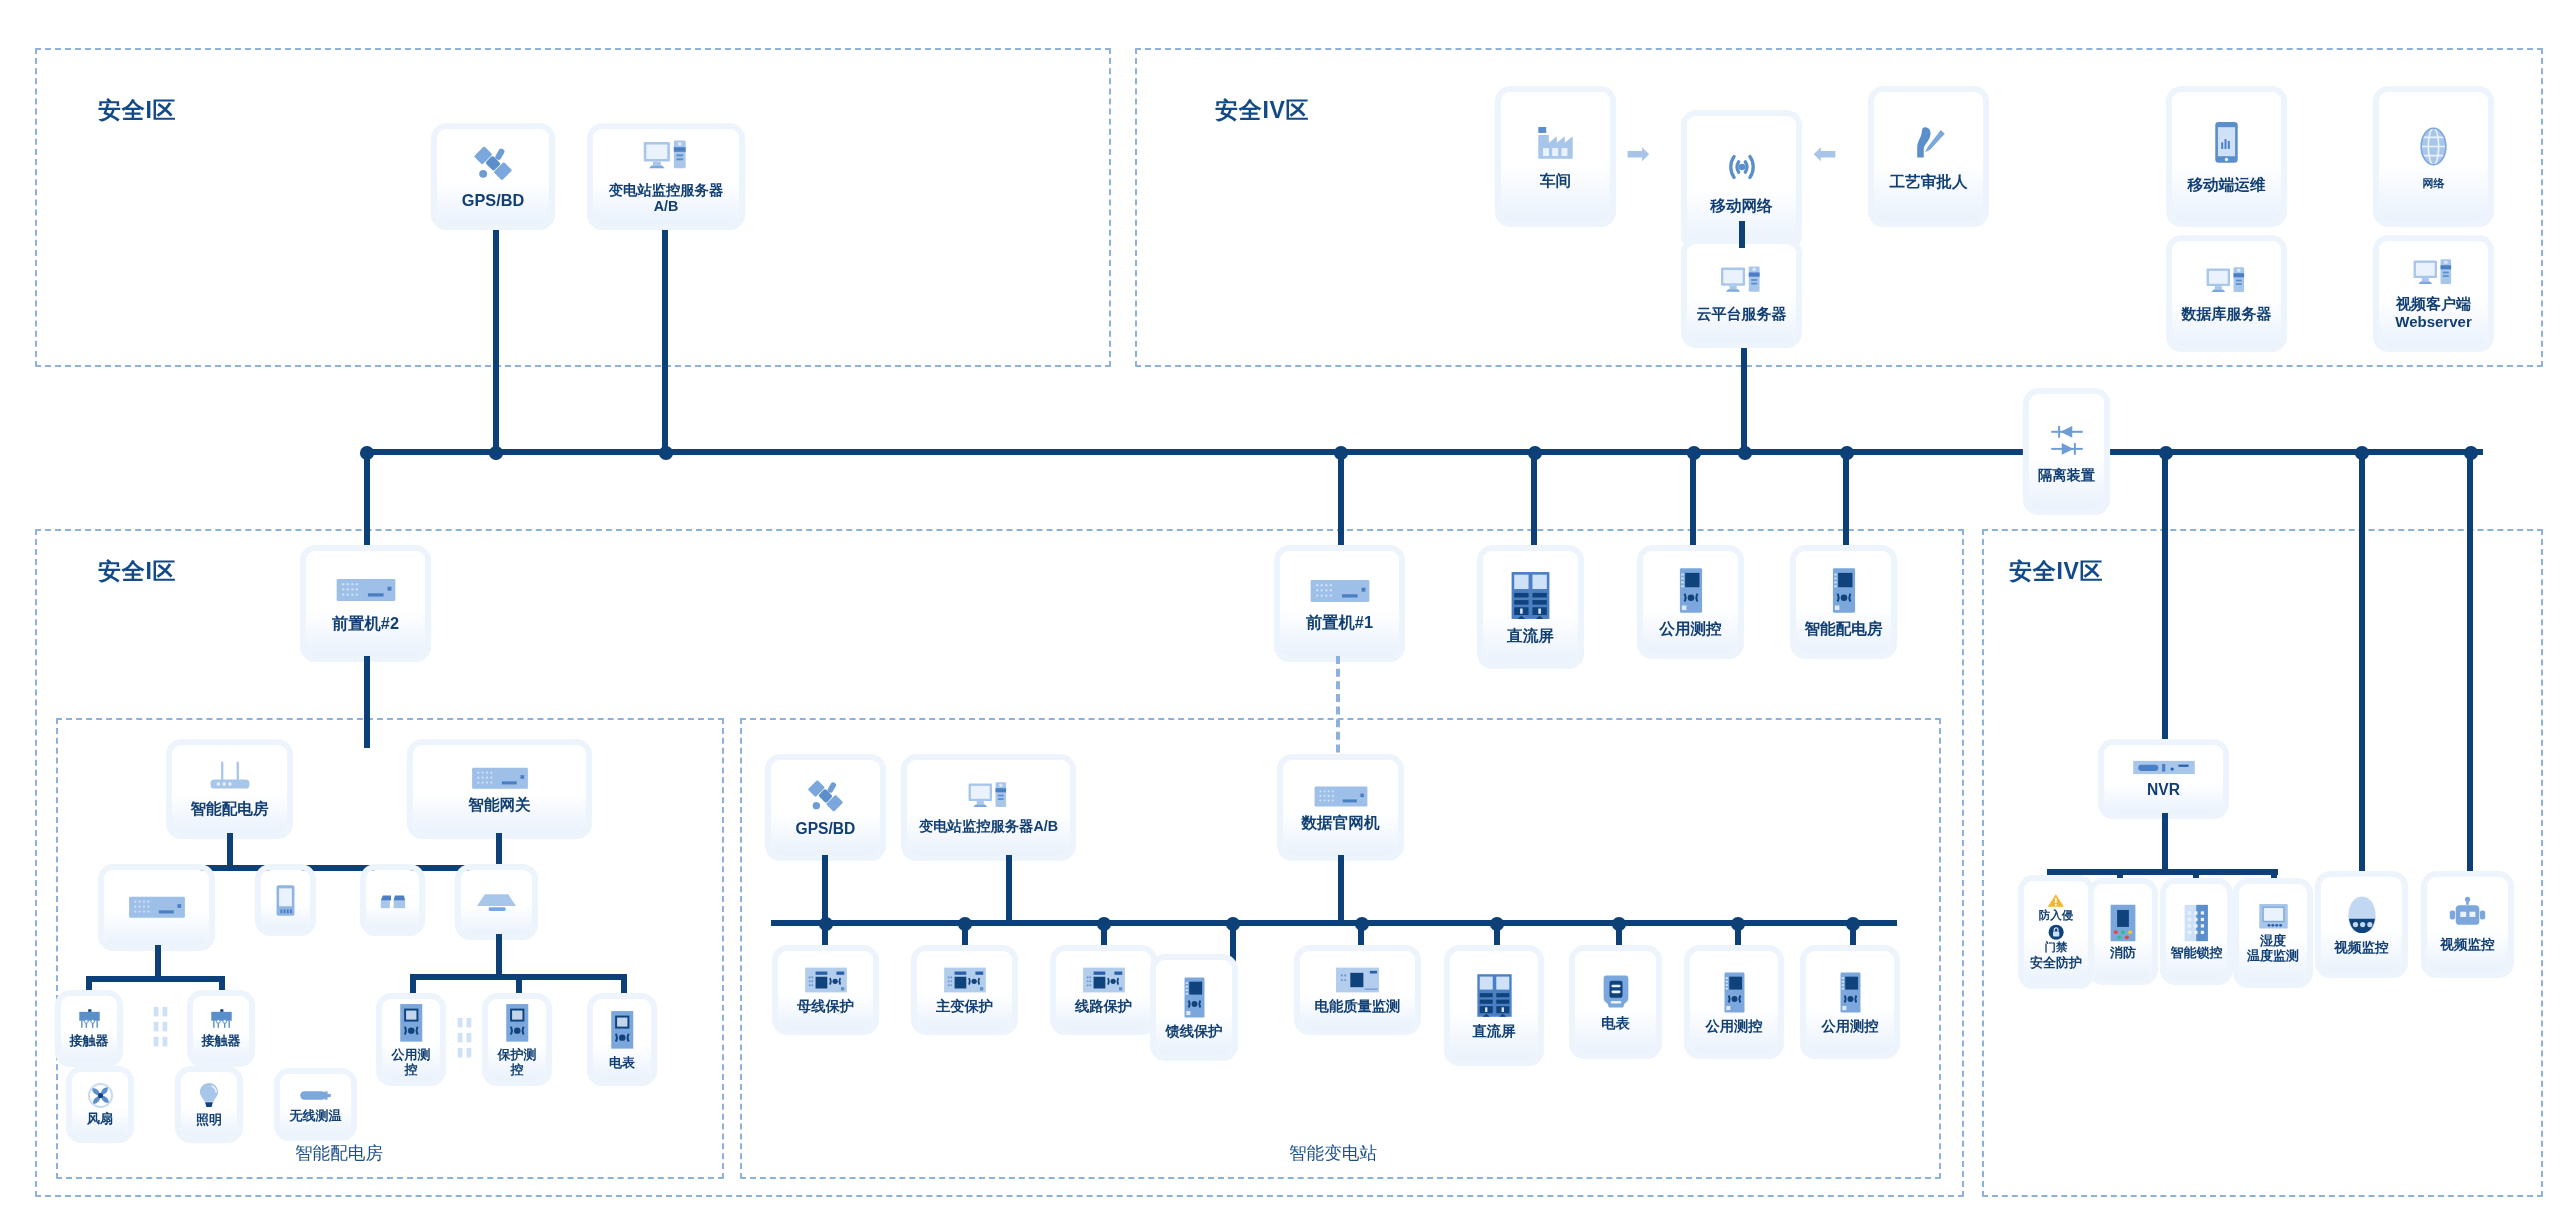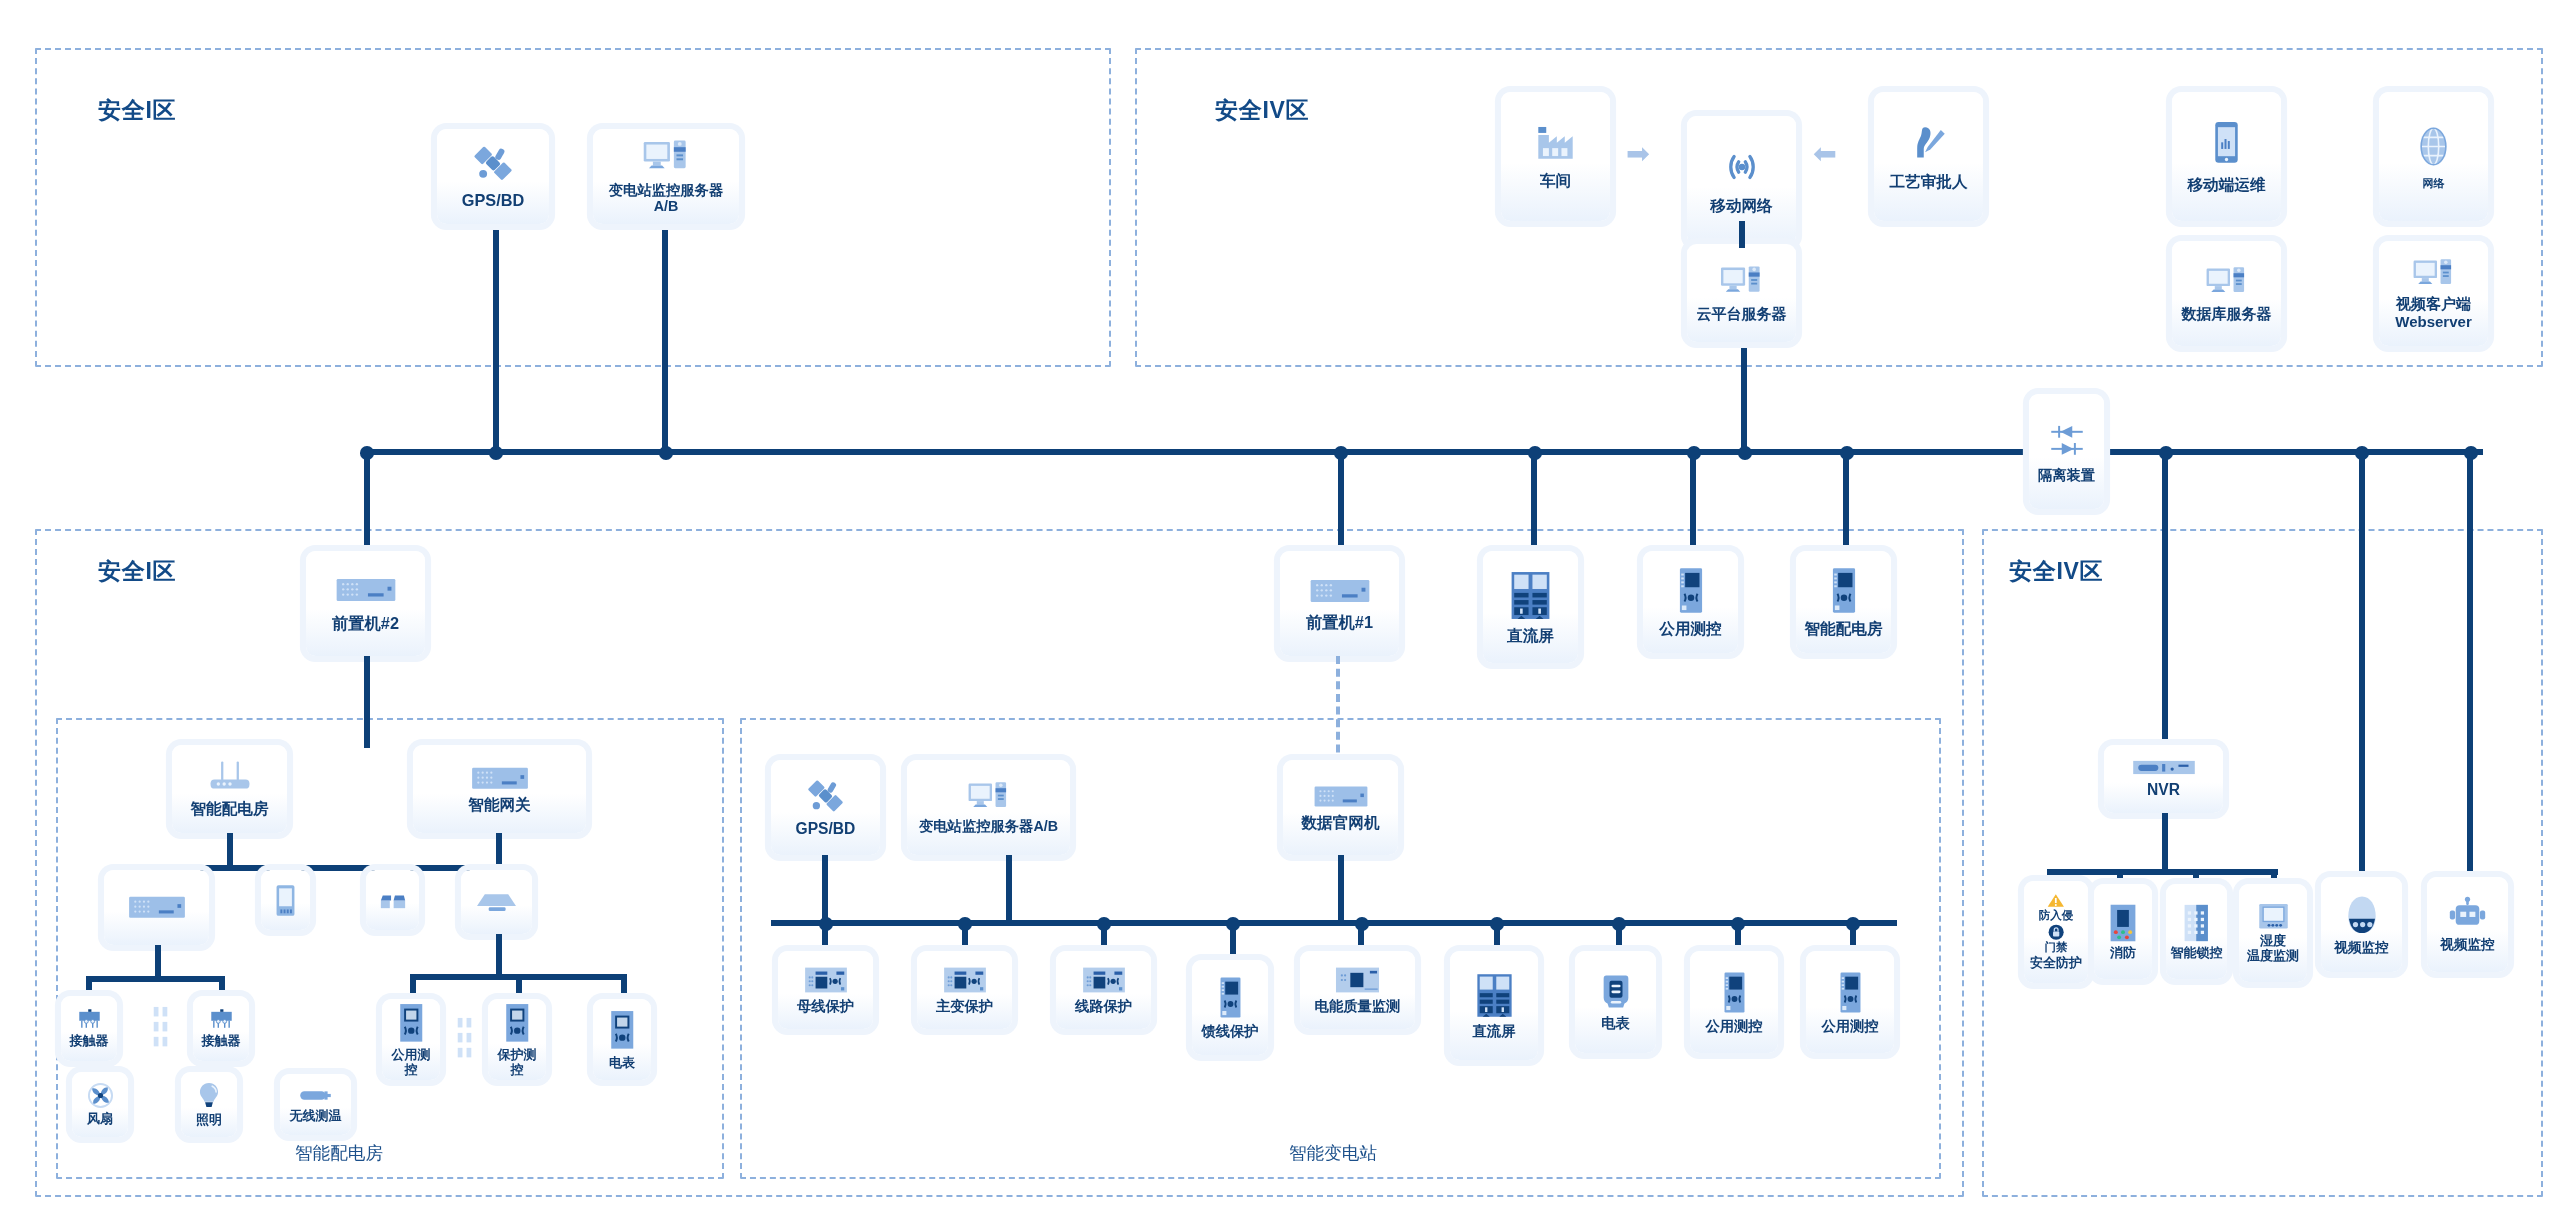--- a/index.html
+++ b/index.html
@@ -808,21 +808,21 @@
           <circle cx="0" cy="0" r="4"></circle>
           <path d="M-8 -5 a10 10 0 0 1 0 10" fill="none" stroke="#10427c" stroke-width="2.5"></path>
           <path d="M8 -5 a10 10 0 0 0 0 10" fill="none" stroke="#10427c" stroke-width="2.5"></path>
         </g>
         <rect x="59" y="34" width="5" height="5" fill="#5b8fcc"></rect>
       </svg>
     </div>
     <div class="lbl" style="font-size:14.3px;margin-top:2.7px;">线路保护</div>
   </div>
 
-  <div class="card" style="left:1192px;top:960px;width:76px;height:95px;">
+  <div class="card" style="left:1156px;top:960px;width:76px;height:95px;">
     <div class="ico">
       <svg width="27" height="45" viewBox="0 0 46 74">
         <rect x="6" y="3" width="34" height="68" rx="2" fill="#7ba7dd"></rect>
         <rect x="14" y="10" width="22" height="22" fill="#10427c"></rect>
         <g fill="#cfe1f7">
           <rect x="8" y="11" width="4" height="3"></rect>
             <rect x="8" y="17" width="4" height="3"></rect>
           <rect x="8" y="23" width="4" height="3"></rect>
             <rect x="8" y="29" width="4" height="3"></rect>
         </g>

